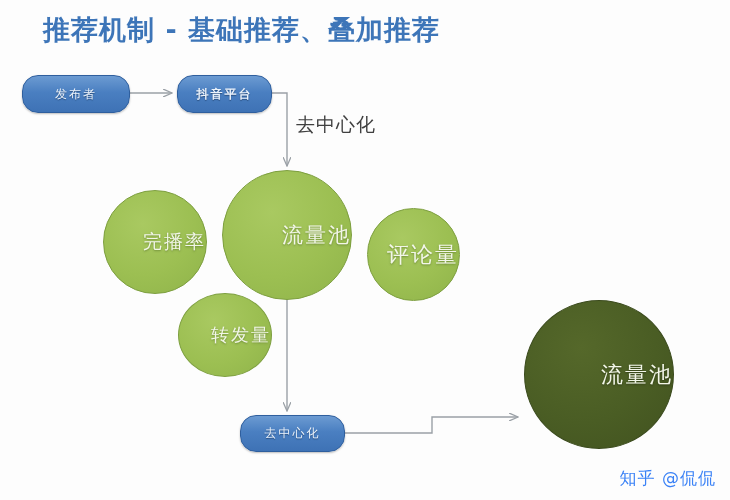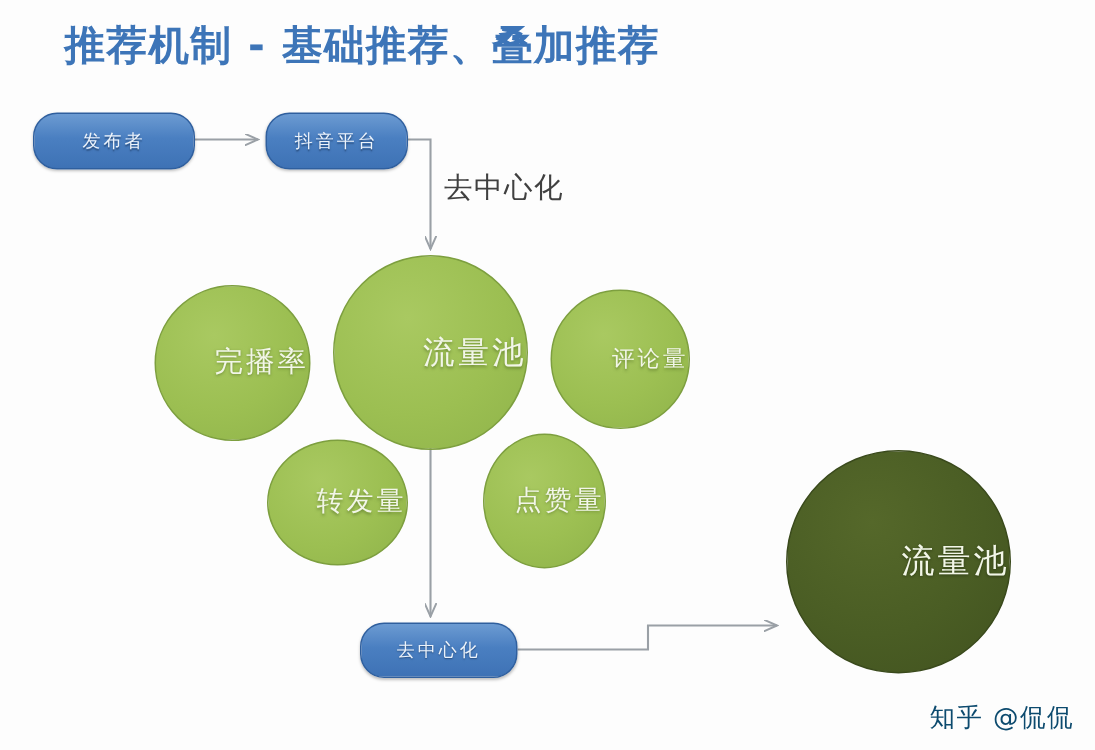--- a/index.html
+++ b/index.html
@@ -40,21 +40,21 @@
     display: flex;
     align-items: center;
     justify-content: center;
     color: #ecf3fb;
     font-size: 12px;
     letter-spacing: 2px;
     font-family: "DejaVu Serif", "Liberation Serif", serif;
     text-shadow: 0 1px 1px rgba(20,45,80,0.6);
   }
   #box-publisher  { left: 22px;  top: 75px;  width: 106px; height: 36px; }
-  #box-douyin     { left: 177px; top: 75px; width: 93px;  height: 36px; }
+  #box-douyin     { left: 177px; top: 75px; width: 93px;  height: 36px; font-weight: bold; }
   #box-algorithm  { left: 240px; top: 415px; width: 103px; height: 35px; }
 
   
   .circle {
     position: absolute;
     border-radius: 50%;
     display: flex;
     align-items: center;
     justify-content: flex-end;
     text-align: center;
@@ -68,21 +68,21 @@
     border: 1px solid #7d9f3f;
     text-shadow: 0 1px 2px rgba(70,95,30,0.55);
   }
   .circle.dark {
     background: radial-gradient(circle at 38% 32%, #55682a 0%, #4a5d24 55%, #41521f 100%);
     border: 1px solid #3a4a1c;
     text-shadow: 0 1px 2px rgba(25,35,10,0.6);
   }
   #circle-pool-main  { left: 222px; top: 170px; width: 128px; height: 128px; font-size: 21px; }
   #circle-complete   { left: 103px; top: 190px; width: 102px; height: 102px; font-size: 19px; }
-  #circle-comment    { left: 367px; top: 193px; width: 91px;  height: 91px;  font-size: 15px; }
+  #circle-comment    { left: 367px; top: 208px; width: 91px;  height: 91px;  font-size: 22px; }
   #circle-share      { left: 178px; top: 293px; width: 92px;  height: 82px;  font-size: 18px; }
   #circle-like       { left: 322px; top: 289px; width: 80px;  height: 88px;  font-size: 18px; }
   #circle-pool-final { left: 524px; top: 300px; width: 148px; height: 147px; font-size: 22px; }
 
   
   .plainlabel {
     position: absolute;
     color: #404040;
     font-family: "DejaVu Sans", "Liberation Sans", sans-serif;
     white-space: nowrap;
@@ -97,21 +97,21 @@
     width: 730px; height: 500px;
     pointer-events: none;
   }
 
   
   #watermark {
     position: absolute;
     right: 14px;
     bottom: 10px;
     font-size: 17px;
-    color: #0c4a6e;
+    color: #3b82f6;
     letter-spacing: 1px;
     font-family: "DejaVu Sans", "Liberation Sans", sans-serif;
   }
 </style>
 </head>
 <body>
 
 <div id="canvas">
 
   <div id="title">推荐机制 - 基础推荐、叠加推荐</div>
@@ -147,23 +147,20 @@
   </div>
   <div class="circle light" id="circle-complete">
     <span>完播率</span>
   </div>
   <div class="circle light" id="circle-comment">
     <span>评论量</span>
   </div>
   <div class="circle light" id="circle-share">
     <span>转发量</span>
   </div>
-  <div class="circle light" id="circle-like">
-    <span>点赞量</span>
-  </div>
   <div class="circle dark" id="circle-pool-final">
     <span>流量池</span>
   </div>
 
   <div class="plainlabel" id="label-decentralize">去中心化</div>
 
   <div id="watermark">知乎 @侃侃</div>
 
 </div>
 

